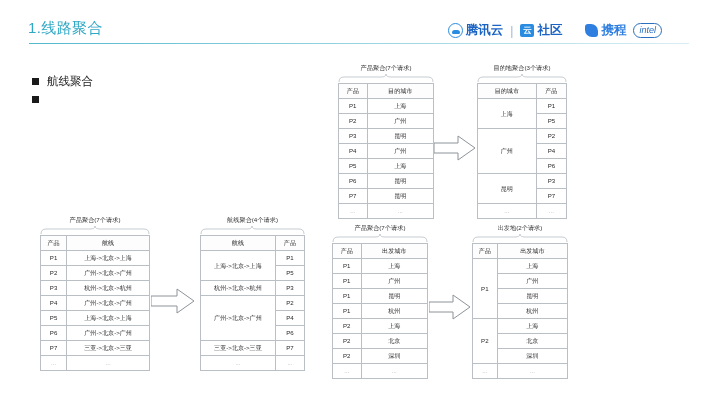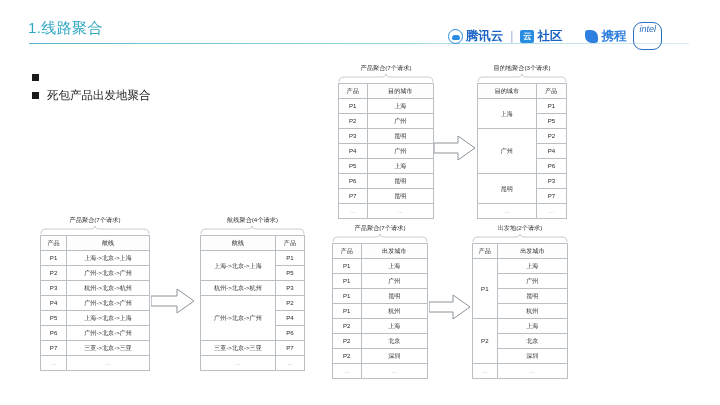--- a/index.html
+++ b/index.html
@@ -42,21 +42,21 @@
     display: inline-block; width: 14px; height: 13px; background: #2a8ce0;
     border-radius: 2px; color: #fff; font-size: 8.5px; line-height: 13px;
     text-align: center; font-weight: bold;
   }
   .ctrip-mark {
     width: 13px; height: 13px; background: #2f7fe0; border-radius: 3px 7px 3px 7px;
   }
   .logo-txt-ctrip { font-size: 12.5px; color: #2f7fe0; font-weight: bold; }
   .intel-mark {
     font-size: 9px; color: #2a6fc0; font-style: italic;
-    border: 1.1px solid #2a6fc0; border-radius: 9px; padding: 1px 5px 15px 5px;
+    border: 1.1px solid #2a6fc0; border-radius: 9px; padding: 1px 5px 2px 5px;
   }
 
   
   .bullets { position: absolute; left: 32px; top: 74px; }
   .bullet-row { display: flex; align-items: center; gap: 8px; margin-bottom: 7px; }
   .bullet-sq { width: 7px; height: 7px; background: #1a1a1a; flex: 0 0 auto; }
   .bullet-lbl { font-size: 11.5px; color: #1a1a1a; white-space: nowrap; }
 
   
   .tbl-block { position: absolute; }
@@ -103,24 +103,24 @@
     <div class="logo-grp" style="margin-left:16px">
       <span class="ctrip-mark"></span>
       <span class="logo-txt-ctrip">携程</span>
     </div>
     <span class="intel-mark">intel</span>
   </div>
 
   <div class="bullets">
     <div class="bullet-row">
       <span class="bullet-sq"></span>
+      <span class="bullet-lbl">航线聚合</span>
     </div>
     <div class="bullet-row">
       <span class="bullet-sq"></span>
-      <span class="bullet-lbl">死包产品出发地聚合</span>
     </div>
   </div>
 
   <div class="tbl-block" style="left:338px; top:64px; width:96px;">
     <div class="tbl-cap">产品聚合(7个请求)</div>
     <div class="brace">
       <svg viewBox="0 0 96 9" preserveAspectRatio="none">
         <path d="M1,8 Q1,3 6,3 L43,3 Q48,3 48,0 Q48,3 53,3 L90,3 Q95,3 95,8" fill="none" stroke="#b9bfc4" stroke-width="0.8"></path>
       </svg>
     </div>

